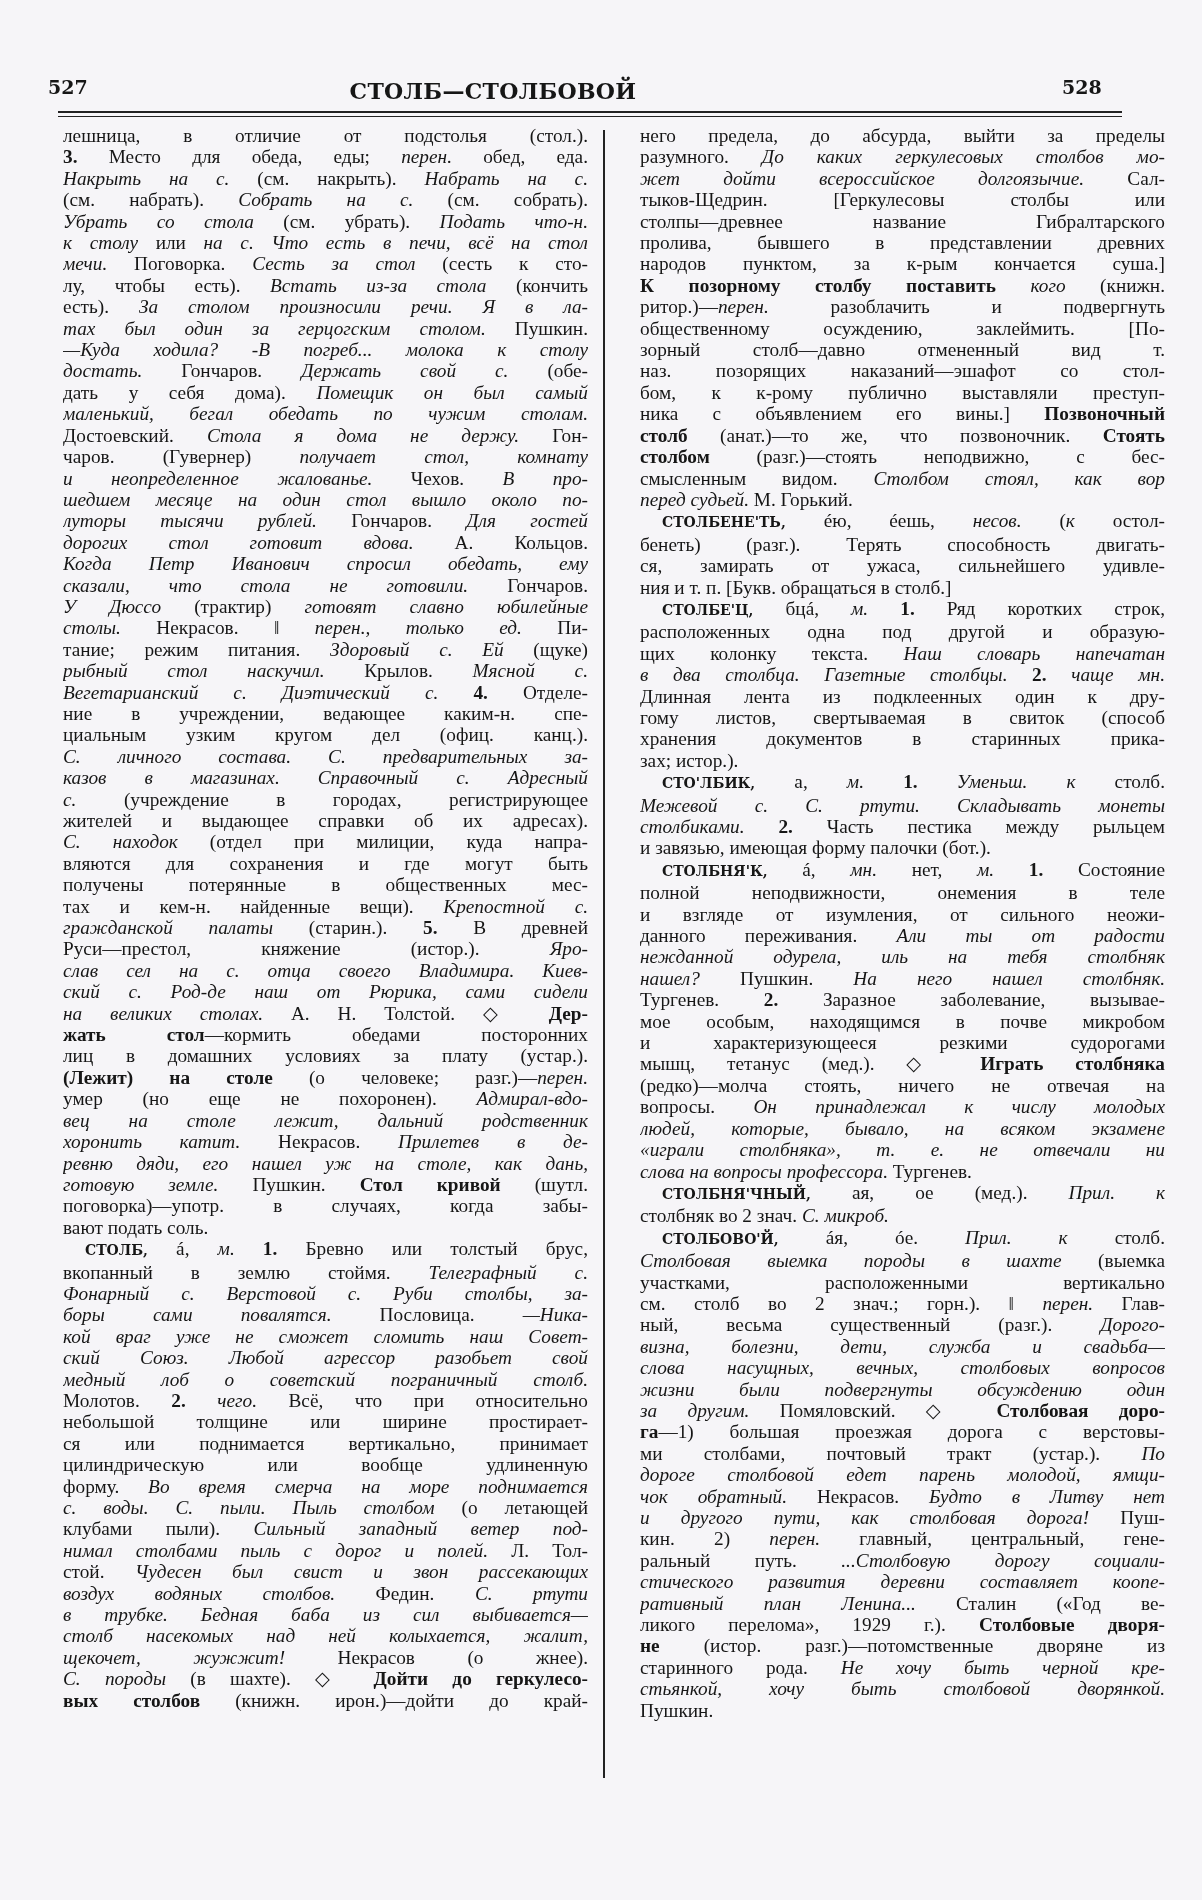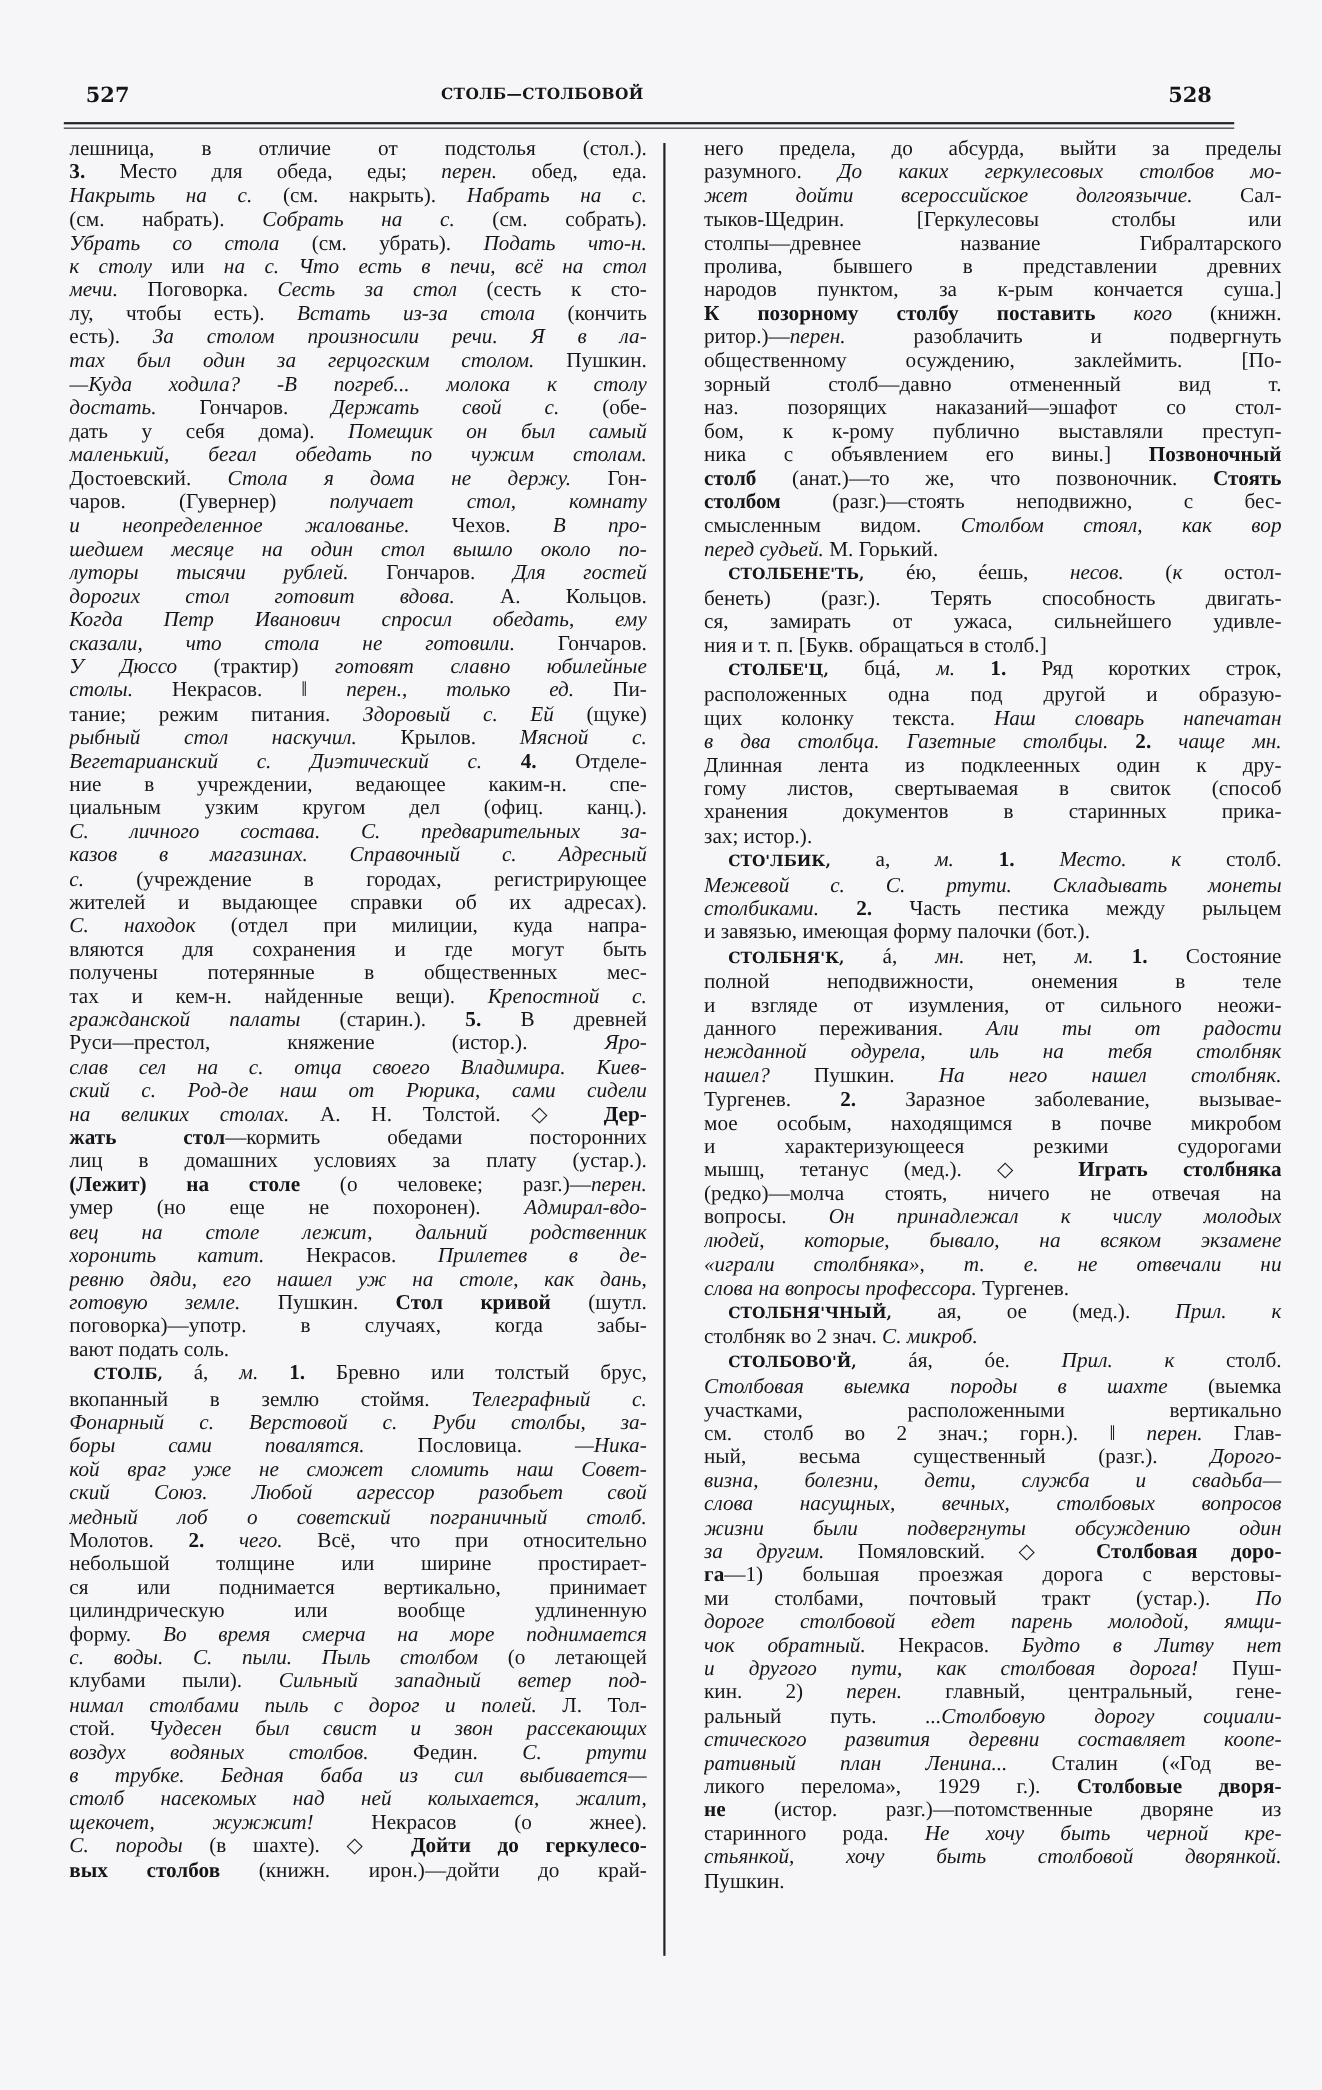--- a/index.html
+++ b/index.html
@@ -1,23 +1,23 @@
 <!DOCTYPE html>
 <html><head>
 <meta charset="utf-8">
 <style>
   html, body { margin: 0; padding: 0; }
   body {
     width: 1202px; height: 1900px; background: #f6f5f8; position: relative; overflow: hidden;
     font-family: "DejaVu Serif", "Liberation Serif", serif; color: #161616;
   }
   .page-num { position: absolute; top: 76px; font-size: 19px; font-weight: bold; }
-  #pn-left { left: 78px; }
+  #pn-left { left: 48px; }
   #pn-right { left: 1062px; }
-  .running-head { position: absolute; top: 78px; left: 0; width: 986px; text-align: center; font-size: 14px; font-weight: bold; letter-spacing: 0.3px; }
+  .running-head { position: absolute; top: 78px; left: 0; width: 986px; text-align: center; font-size: 22px; font-weight: bold; letter-spacing: 0.3px; }
   .rule { position: absolute; left: 58px; width: 1064px; background: #222; }
   .rule.thick { top: 111px; height: 2px; }
   .rule.thin { top: 116px; height: 1px; }
   .col {
     position: absolute; top: 125px; width: 525px;
     font-size: 19.3px; line-height: 21.4px; text-align: justify;
     font-family: "Liberation Serif", "DejaVu Serif", serif;
   }
   #col-left { left: 63px; }
   #col-right { left: 617px; margin-left: 23px; }
@@ -139,21 +139,21 @@
     <span class="line"><span>ся, замирать от ужаса, сильнейшего удивле-</span></span>
     <span class="line last"><span>ния и т. п. [Букв. обращаться в столб.]</span></span>
     <span class="line entry-indent"><span class="hw">СТОЛБЕ'Ц,</span><span> бцá, </span><span class="i">м.</span><span> </span><span class="b">1.</span><span> Ряд коротких строк,</span></span>
     <span class="line"><span>расположенных одна под другой и образую-</span></span>
     <span class="line"><span>щих колонку текста. </span><span class="i">Наш словарь напечатан</span></span>
     <span class="line"><span class="i">в два столбца. Газетные столбцы.</span><span> </span><span class="b">2.</span><span> </span><span class="i">чаще мн.</span></span>
     <span class="line"><span>Длинная лента из подклеенных один к дру-</span></span>
     <span class="line"><span>гому листов, свертываемая в свиток (способ</span></span>
     <span class="line"><span>хранения документов в старинных прика-</span></span>
     <span class="line last"><span>зах; истор.).</span></span>
-    <span class="line entry-indent"><span class="hw">СТО'ЛБИК,</span><span> а, </span><span class="i">м.</span><span> </span><span class="b">1.</span><span> </span><span class="i">Место.</span><span> </span><span class="i">к</span><span> столб.</span></span>
+    <span class="line entry-indent"><span class="hw">СТО'ЛБИК,</span><span> а, </span><span class="i">м.</span><span> </span><span class="b">1.</span><span> </span><span class="i">Уменьш.</span><span> </span><span class="i">к</span><span> столб.</span></span>
     <span class="line"><span class="i">Межевой с. С. ртути. Складывать монеты</span></span>
     <span class="line"><span class="i">столбиками.</span><span> </span><span class="b">2.</span><span> Часть пестика между рыльцем</span></span>
     <span class="line last"><span>и завязью, имеющая форму палочки (бот.).</span></span>
     <span class="line entry-indent"><span class="hw">СТОЛБНЯ'К,</span><span> á, </span><span class="i">мн.</span><span> нет, </span><span class="i">м.</span><span> </span><span class="b">1.</span><span> Состояние</span></span>
     <span class="line"><span>полной неподвижности, онемения в теле</span></span>
     <span class="line"><span>и взгляде от изумления, от сильного неожи-</span></span>
     <span class="line"><span>данного переживания. </span><span class="i">Али ты от радости</span></span>
     <span class="line"><span class="i">нежданной одурела, иль на тебя столбняк</span></span>
     <span class="line"><span class="i">нашел?</span><span> Пушкин. </span><span class="i">На него нашел столбняк.</span></span>
     <span class="line"><span>Тургенев. </span><span class="b">2.</span><span> Заразное заболевание, вызывае-</span></span>

